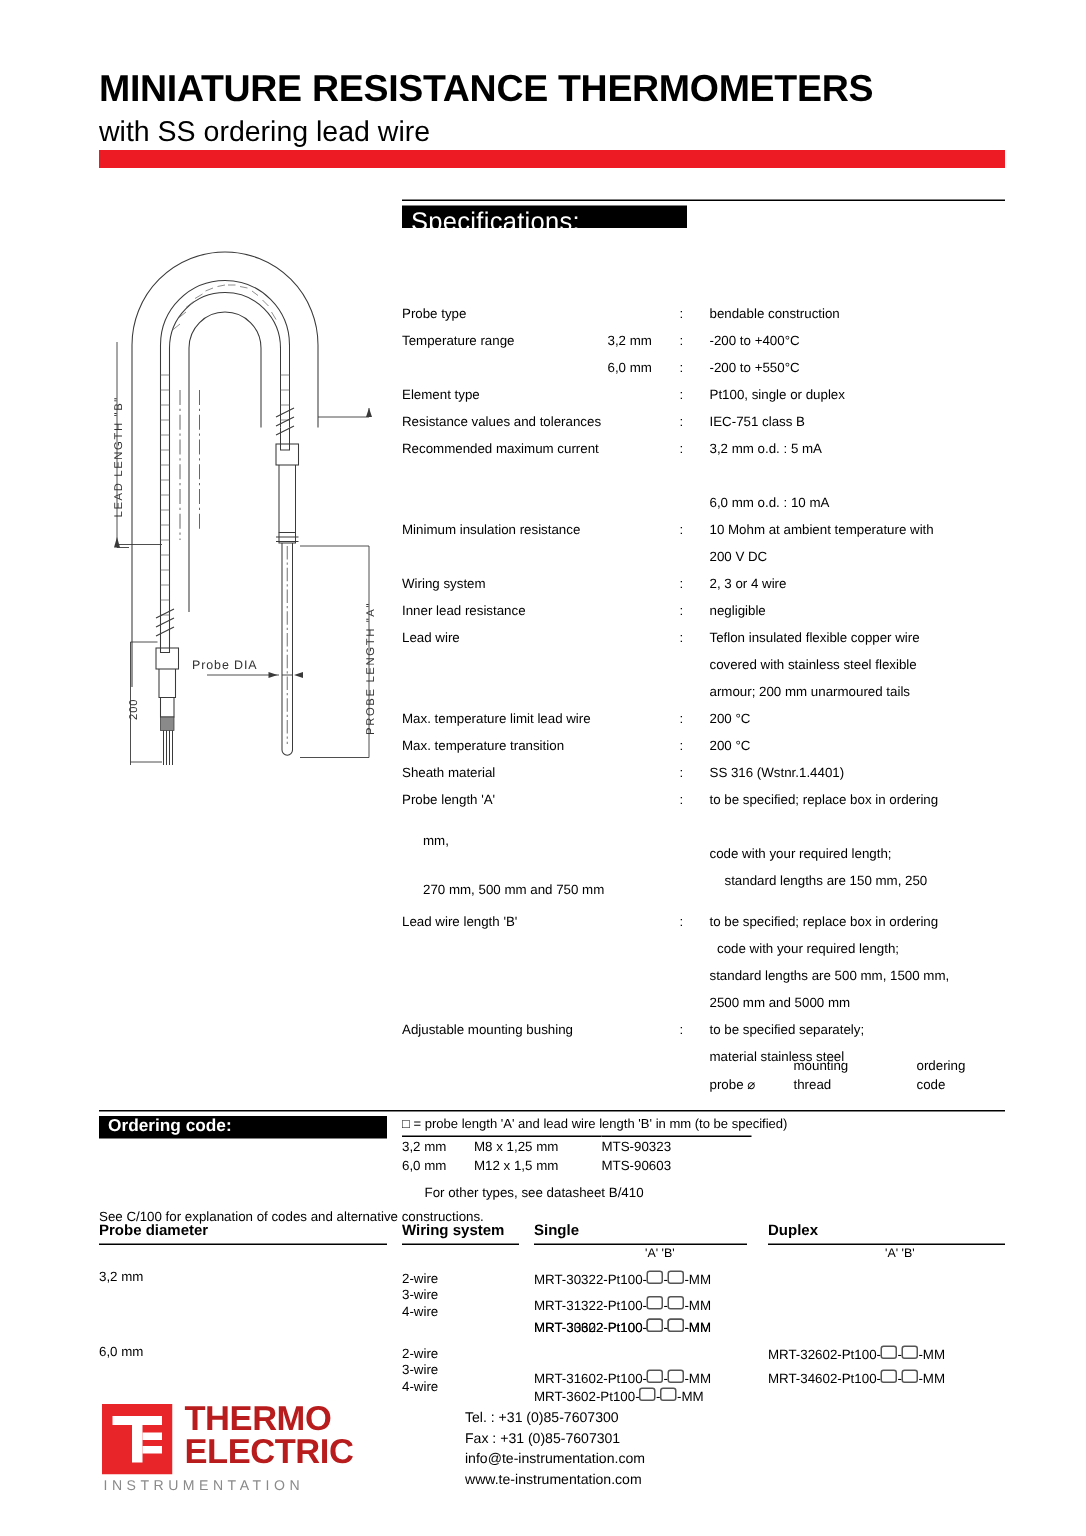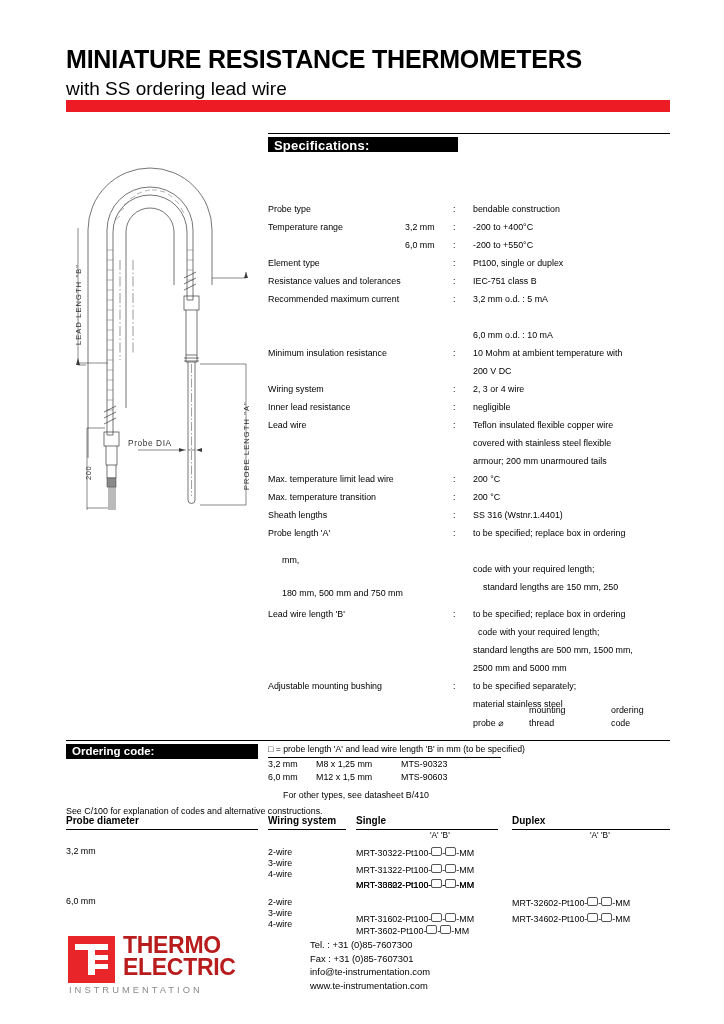--- a/index.html
+++ b/index.html
@@ -47,22 +47,22 @@
   }
   #spec-bar {
     left: 268px; top: 137px;
     width: 190px; height: 15px;
     background: #000;
   }
   #spec-bar-label {
     position: absolute;
     left: 6px; top: 1px;
     color: #fff;
-    font-size: 13px;
-    font-weight: bold;
+    font-size: 17px;
+    font-weight: normal;
     letter-spacing: 0.2px;
   }
 
   .spec-area { left: 268px; top: 200px; width: 410px; }
   .spec-row {
     position: relative;
     height: 18px;
     font-size: 8.9px;
     line-height: 18px;
   }
@@ -389,21 +389,21 @@
         <span class="spec-label">Max. temperature limit lead wire</span>
         <span class="spec-colon">:</span>
         <span class="spec-value">200 °C</span>
       </div>
       <div class="spec-row">
         <span class="spec-label">Max. temperature transition</span>
         <span class="spec-colon">:</span>
         <span class="spec-value">200 °C</span>
       </div>
       <div class="spec-row">
-        <span class="spec-label">Sheath lengths</span>
+        <span class="spec-label">Sheath material</span>
         <span class="spec-colon">:</span>
         <span class="spec-value">SS 316 (Wstnr.1.4401)</span>
       </div>
       <div class="spec-row">
         <span class="spec-label">Probe length 'A'</span>
         <span class="spec-colon">:</span>
         <span class="spec-value">to be specified; replace box in ordering</span>
       </div>
       <div class="spec-row">
         <span class="spec-label"></span>
@@ -412,21 +412,21 @@
         <span class="spec-label"></span>
         <span class="spec-value">code with your required length;</span>
       </div>
       <div class="spec-row">
         <span class="spec-label"></span>
         <span class="spec-value indent">standard lengths are 150 mm, 250</span>
       </div>
     </div>
 
   <div class="abs" id="stray-0" style="left:282px; top:555px; font-size:8.9px; white-space:nowrap;">mm,</div>
-  <div class="abs" id="stray-1" style="left:282px; top:588px; font-size:8.9px; white-space:nowrap;">180 mm, 500 mm and 750 mm</div>
+  <div class="abs" id="stray-1" style="left:282px; top:588px; font-size:8.9px; white-space:nowrap;">270 mm, 500 mm and 750 mm</div>
 
   <div class="abs spec-area" id="spec-list2" style="top:605px;">
       <div class="spec-row">
         <span class="spec-label">Lead wire length 'B'</span>
         <span class="spec-colon">:</span>
         <span class="spec-value">to be specified; replace box in ordering</span>
       </div>
       <div class="spec-row">
         <span class="spec-label"></span>
         <span class="spec-value indent2">code with your required length;</span>

